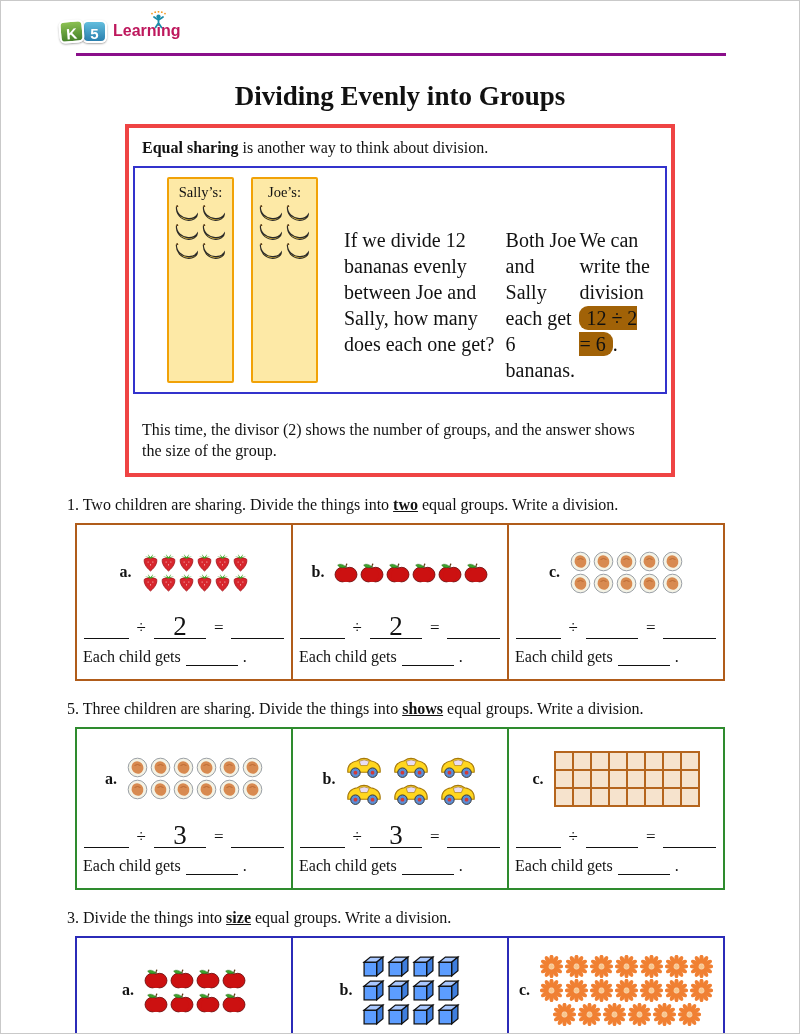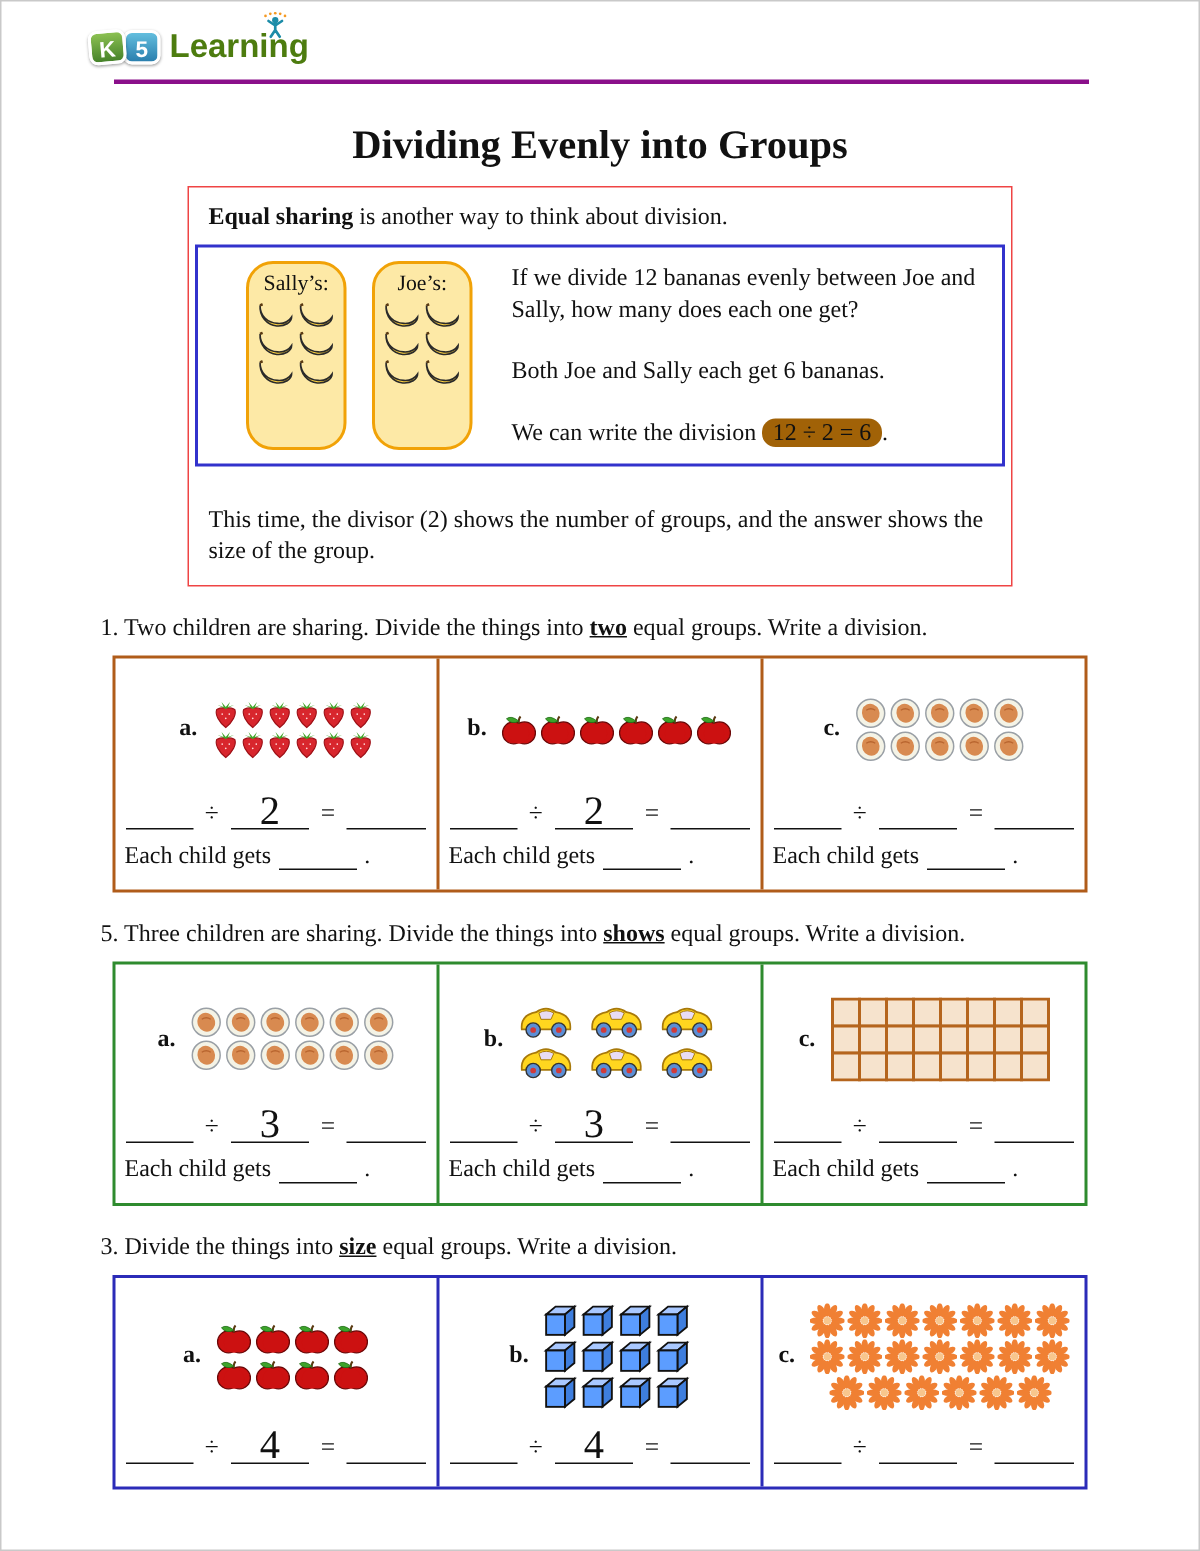--- a/index.html
+++ b/index.html
@@ -8,35 +8,35 @@
 
   
   .header { padding:12px 75px 0 58px; }
   .logo { display:flex; align-items:center; gap:2px; height:36px; }
   .badge { display:inline-block; width:25px; height:23px; border-radius:6px; color:#fff;
            font-family:"Liberation Sans", sans-serif; font-weight:bold; font-size:15px;
            text-align:center; line-height:23px; border:2px solid #fff; box-shadow:0 1px 2px rgba(0,0,0,.35); }
   .badge.k { background:linear-gradient(#8cc152,#46822a); transform:rotate(-5deg); }
   .badge.five { background:linear-gradient(#63bede,#2a7fae); margin-left:-4px; }
   .logo-text { position:relative; font-family:"Liberation Sans", sans-serif; font-weight:bold;
-               font-size:22px; color:#4d7c0f; margin-left:4px; letter-spacing:0; }
+               font-size:16px; color:#be185d; margin-left:4px; letter-spacing:0; }
   .logo-figure { position:absolute; top:-11px; right:13px; }
   .purple-rule { height:3px; background:#8a0f8a; margin:4px 0 0 17px; width:650px; }
 
   
   .title { text-align:center; font-size:27px; font-weight:bold; margin:25px 0 12px; }
 
   
-  .intro-box { width:550px; margin:0 auto; border:1px solid #ef4444; }
+  .intro-box { width:550px; margin:0 auto; border:4px solid #ef4444; }
   .intro-lead { font-size:16px; padding:11px 13px 9px; }
   .example-box { border:2px solid #3232cc; margin:0 4px; padding:9px 12px 9px 10px; display:flex; gap:26px; }
   .cards { display:flex; gap:17px; margin-left:22px; }
-  .banana-card { width:67px; background:#fde9a6; border:2.5px solid #f1a207; border-radius:18px; padding:5px 3px 6px; }
+  .banana-card { width:67px; background:#fde9a6; border:2.5px solid #f1a207; border-radius:2px; padding:5px 3px 6px; }
   .card-label { text-align:center; font-size:14.5px; margin-bottom:2px; }
-  .example-text { flex:1; display:flex; flex-direction:column; justify-content:space-between; min-height:126px; font-size:16px; line-height:1.3; padding-top:2px; }
+  .example-text { flex:1; display:flex; flex-direction:row; justify-content:space-between; min-height:126px; font-size:20px; line-height:1.3; padding-top:2px;margin-top:48px; }
   .eq-highlight { background:#a16207; border-radius:9px; padding:1px 7px; }
   .intro-note { font-size:16px; line-height:1.3; padding:26px 13px 11px; }
 
   
   .prompt { font-size:16px; margin:19px 0 9px 66px; }
   .kw { font-weight:bold; text-decoration:underline;text-align:right; }
   .pbox { display:flex; width:650px; margin:0 auto; }
   .pbox1 { border:2px solid #b05c1a; }  .pbox1 .pcell { border-right:2px solid #b05c1a; height:154px; }
   .pbox2 { border:2px solid #2e8b2e; }  .pbox2 .pcell { border-right:2px solid #2e8b2e; height:159px; }
   .pbox3 { border:2px solid #2b2bb8; }  .pbox3 .pcell { border-right:2px solid #2b2bb8; height:139px; }

